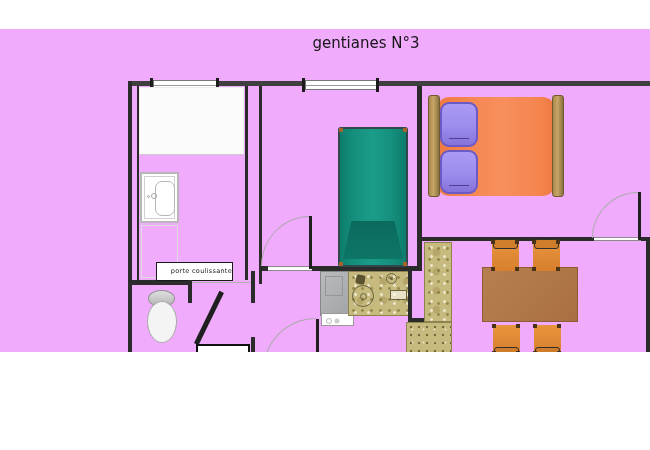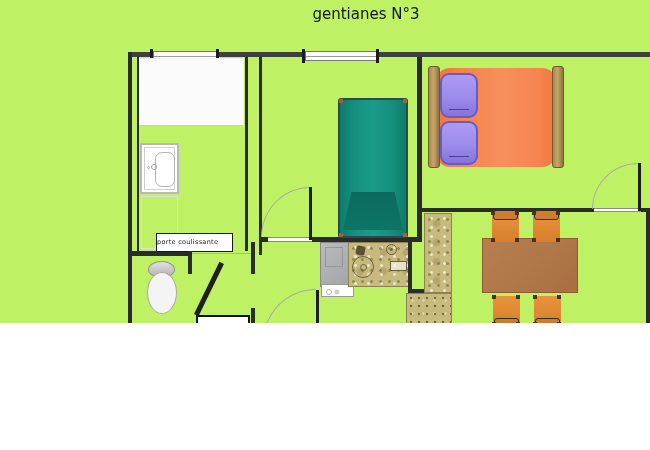--- a/index.html
+++ b/index.html
@@ -1,18 +1,18 @@
 <!DOCTYPE html>
 <html style="--c-wall: #2b2b2b; --c-outer_wall: #3f3f3f; --c-single_bed: #14907d; --c-single_bed_dark: #0b6a5d; --c-double_bed: #f5854f; --c-pillow: #9c8cec; --c-bed_frame: #c7a566; --c-table: #b0784a; --c-chair: #e18a36; --c-tile: #c6ba7e; --c-appliance: #aeb0b4; --c-sofa: #abafb8; --c-terrace_band: #696969;"><head>
 <meta charset="utf-8">
 <style>
   * { box-sizing: border-box; margin: 0; padding: 0; }
   html,body { background:#fff; }
-  .stage { position:relative; width:650px; height:323px; background:#bef264; overflow:hidden;
-           font-family:"DejaVu Sans", sans-serif; }
+  .stage { position:relative; width:650px; height:323px; background:#f0abfc; overflow:hidden;
+           font-family:"DejaVu Sans", sans-serif;margin-top:29px; }
 
   .title { position:absolute; top:5px; left:366px; transform:translateX(-50%);
            font-size:15px; color:#151515; white-space:nowrap; }
 
   .wall  { position:absolute; background:var(--c-wall, #2b2b2b); }
   .owall { position:absolute; background:var(--c-outer_wall, #3f3f3f); }
 
   .threshold { position:absolute; background:#fff; border-top:1px solid #8a8a8a;
                border-bottom:1px solid #8a8a8a; }
   .leaf { position:absolute; background:#1f1f1f; }
@@ -34,21 +34,21 @@
   .sink .in { position:absolute; inset:2px; border:1px solid #d0d0d0; }
   .sink .basin { position:absolute; left:13px; top:7px; width:20px; height:35px;
           border:1px solid #b5b5b5; border-radius:7px; }
   .sink .dot1 { position:absolute; left:5px; top:21px; width:3px; height:3px;
           border:1px solid #a8a8a8; border-radius:50%; }
   .sink .dot2 { position:absolute; left:9px; top:19px; width:6px; height:6px;
           border:1px solid #a8a8a8; border-radius:50%; }
   .cab { position:absolute; left:141px; top:196px; width:37px; height:53px; border:1px solid #ddd; }
 
   .slidebox { position:absolute; left:156px; top:233px; width:77px; height:19px;
-          background:#fff; border:1px solid #1a1a1a; text-align:left;
+          background:#fff; border:1px solid #1a1a1a; text-align:right;
           font-size:6.5px; line-height:17px; color:#222; letter-spacing:.3px; }
 
   .toilet-tank { position:absolute; left:148px; top:261px; width:27px; height:17px;
           border-radius:50%; background:linear-gradient(180deg,#e0e0e0,#b2b2b2);
           border:1px solid #919191; }
   .toilet-bowl { position:absolute; left:147px; top:272px; width:30px; height:42px;
           border-radius:50% 50% 50% 50% / 48% 48% 52% 52%;
           background:#f4f4f4; border:1.5px solid #a9a9a9; }
   .notch { position:absolute; left:186px; top:350px; width:13px; height:10px;
           background:#fff; border:2px solid #111; border-top:none; }

